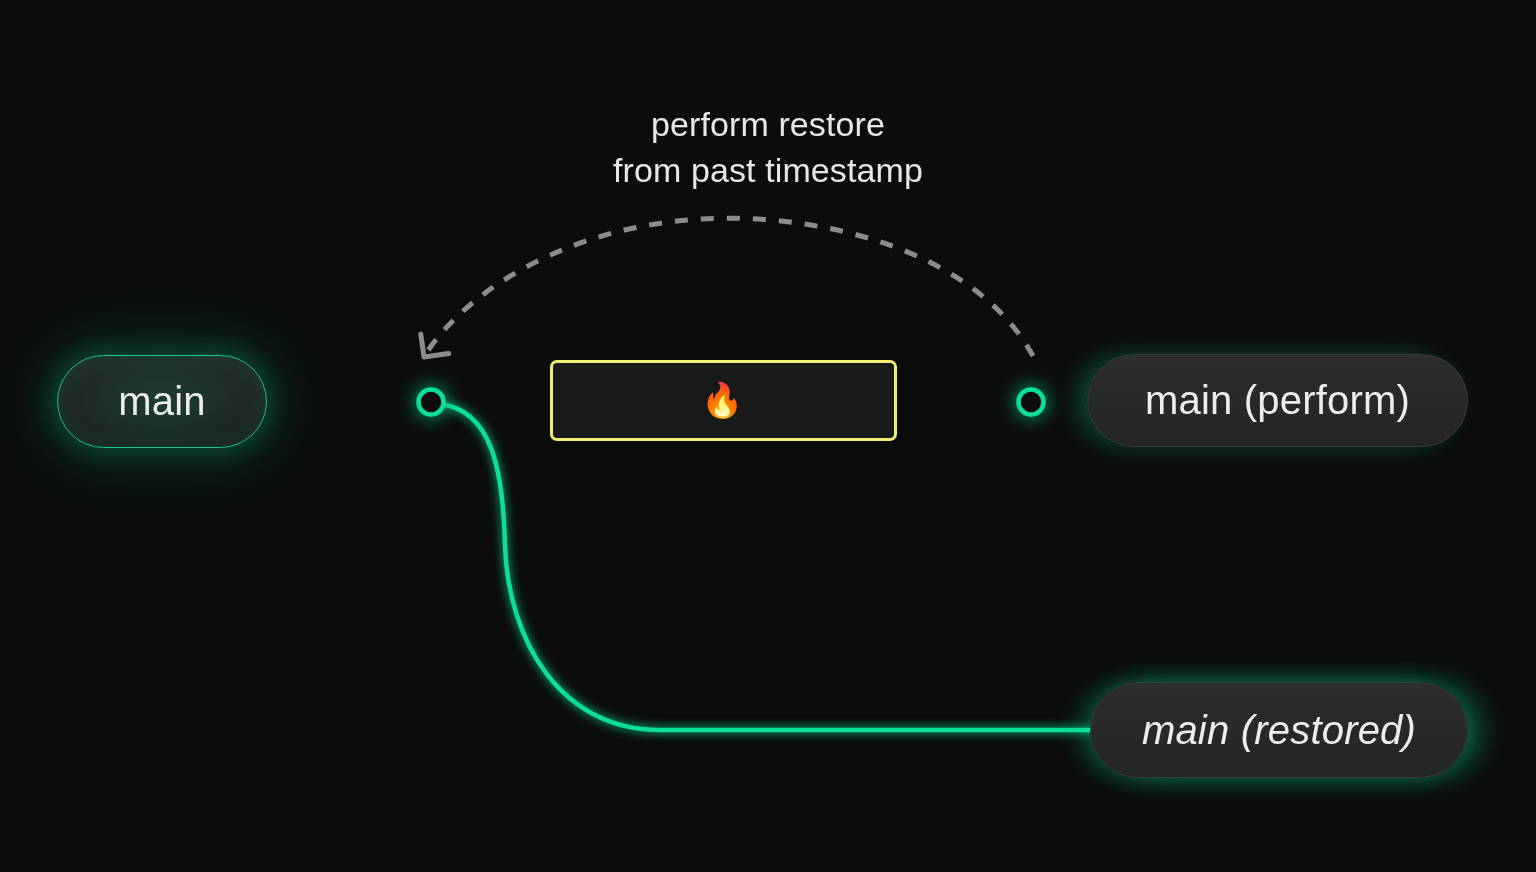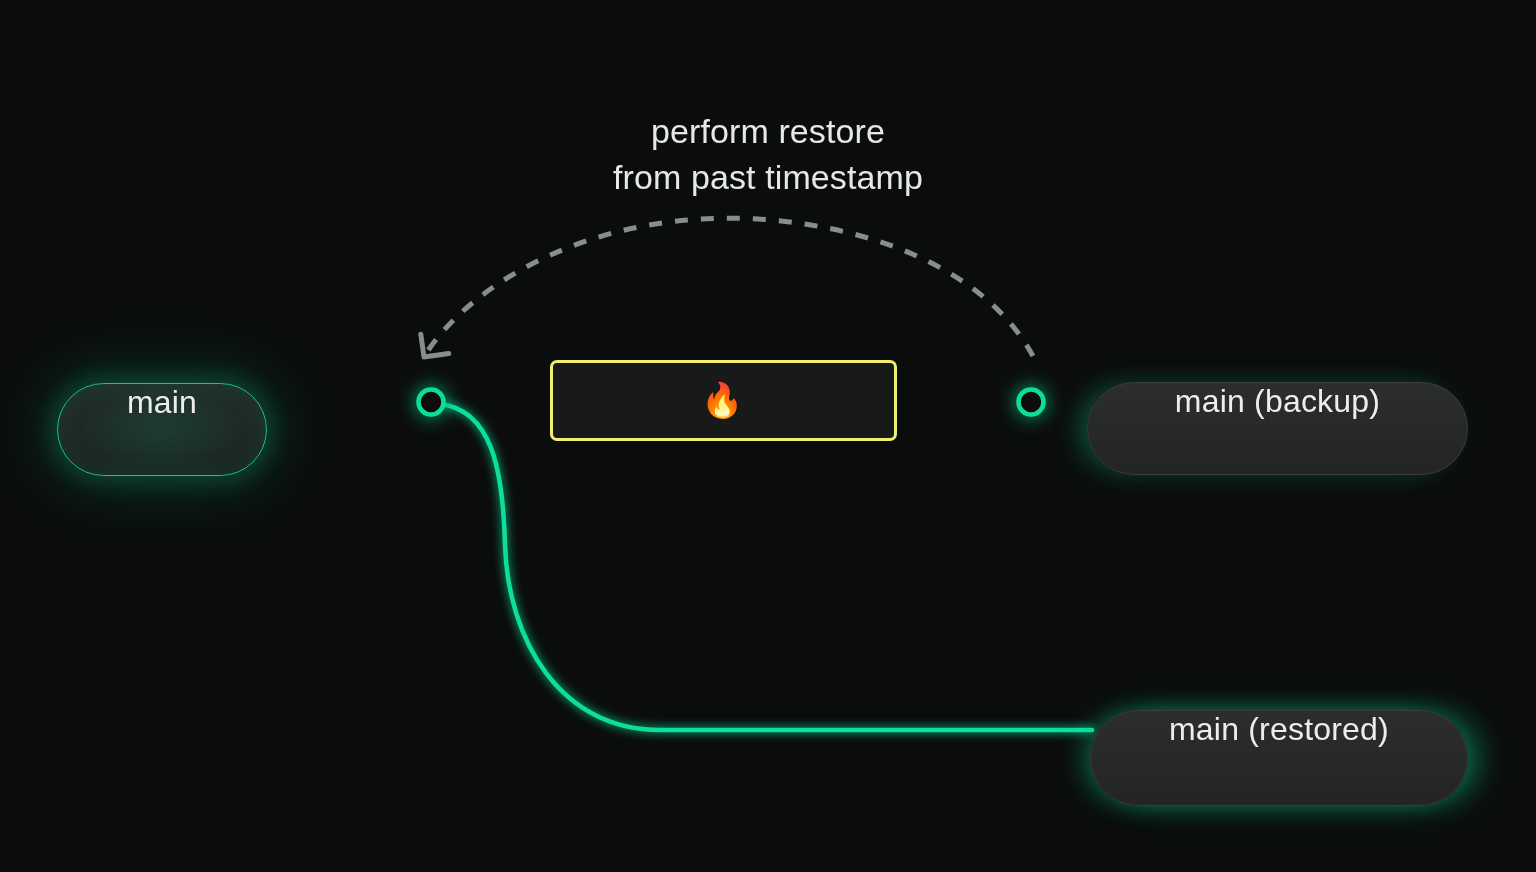--- a/index.html
+++ b/index.html
@@ -28,42 +28,42 @@
     inset: 0;
     width: 1536px;
     height: 872px;
     pointer-events: none;
   }
 
   
   .annotation {
     position: absolute;
     left: 0;
-    top: 108px;
+    top: 101px;
     width: 1536px;
     text-align: center;
     color: #e6e8e8;
     font-size: 34px;
     line-height: 46px;
     letter-spacing: 0.1px;
     white-space: pre-line;
   }
 
   
   .node {
     position: absolute;
     display: flex;
+    align-items: center;
     justify-content: center;
     box-sizing: border-box;
     border-radius: 999px;
     color: #ededed;
-    font-size: 32px;
+    font-size: 40px;
     letter-spacing: 0.2px;
     white-space: nowrap;
-    margin-top: 28px;
   }
 
   .node-main {
     left: 57px;
     top: 355px;
     width: 210px;
     height: 93px;
     border: 1.5px solid #16c98d;
     background:
       radial-gradient(ellipse 70% 90% at 50% 50%, rgba(16,201,141,0.16) 0%, rgba(16,201,141,0.05) 55%, rgba(16,201,141,0) 100%),
@@ -87,20 +87,21 @@
   .node-restored {
     left: 1090px;
     top: 682px;
     width: 378px;
     height: 96px;
     border: 1.5px solid #3b3d3d;
     background: linear-gradient(180deg, #2c2e2e 0%, #232525 100%);
     box-shadow:
       -12px 0 26px -4px rgba(16,223,155,0.34),
        14px 0 30px -4px rgba(16,223,155,0.46);
+    font-style: italic;
   }
 
   
   .dataloss {
     position: absolute;
     left: 550px;
     top: 360px;
     width: 347px;
     height: 81px;
     box-sizing: border-box;
@@ -171,21 +172,21 @@
   </svg>
 
   <div class="annotation">perform restore
 from past timestamp</div>
 
   <div class="node node-main">
     <span>main</span>
   </div>
 
   <div class="node node-backup">
-    <span>main (backup)</span>
+    <span>main (perform)</span>
   </div>
 
   <div class="node node-restored">
     <span>main (restored)</span>
   </div>
 
   <div class="dataloss">
     <span class="emoji">🔥</span>
   </div>
 

